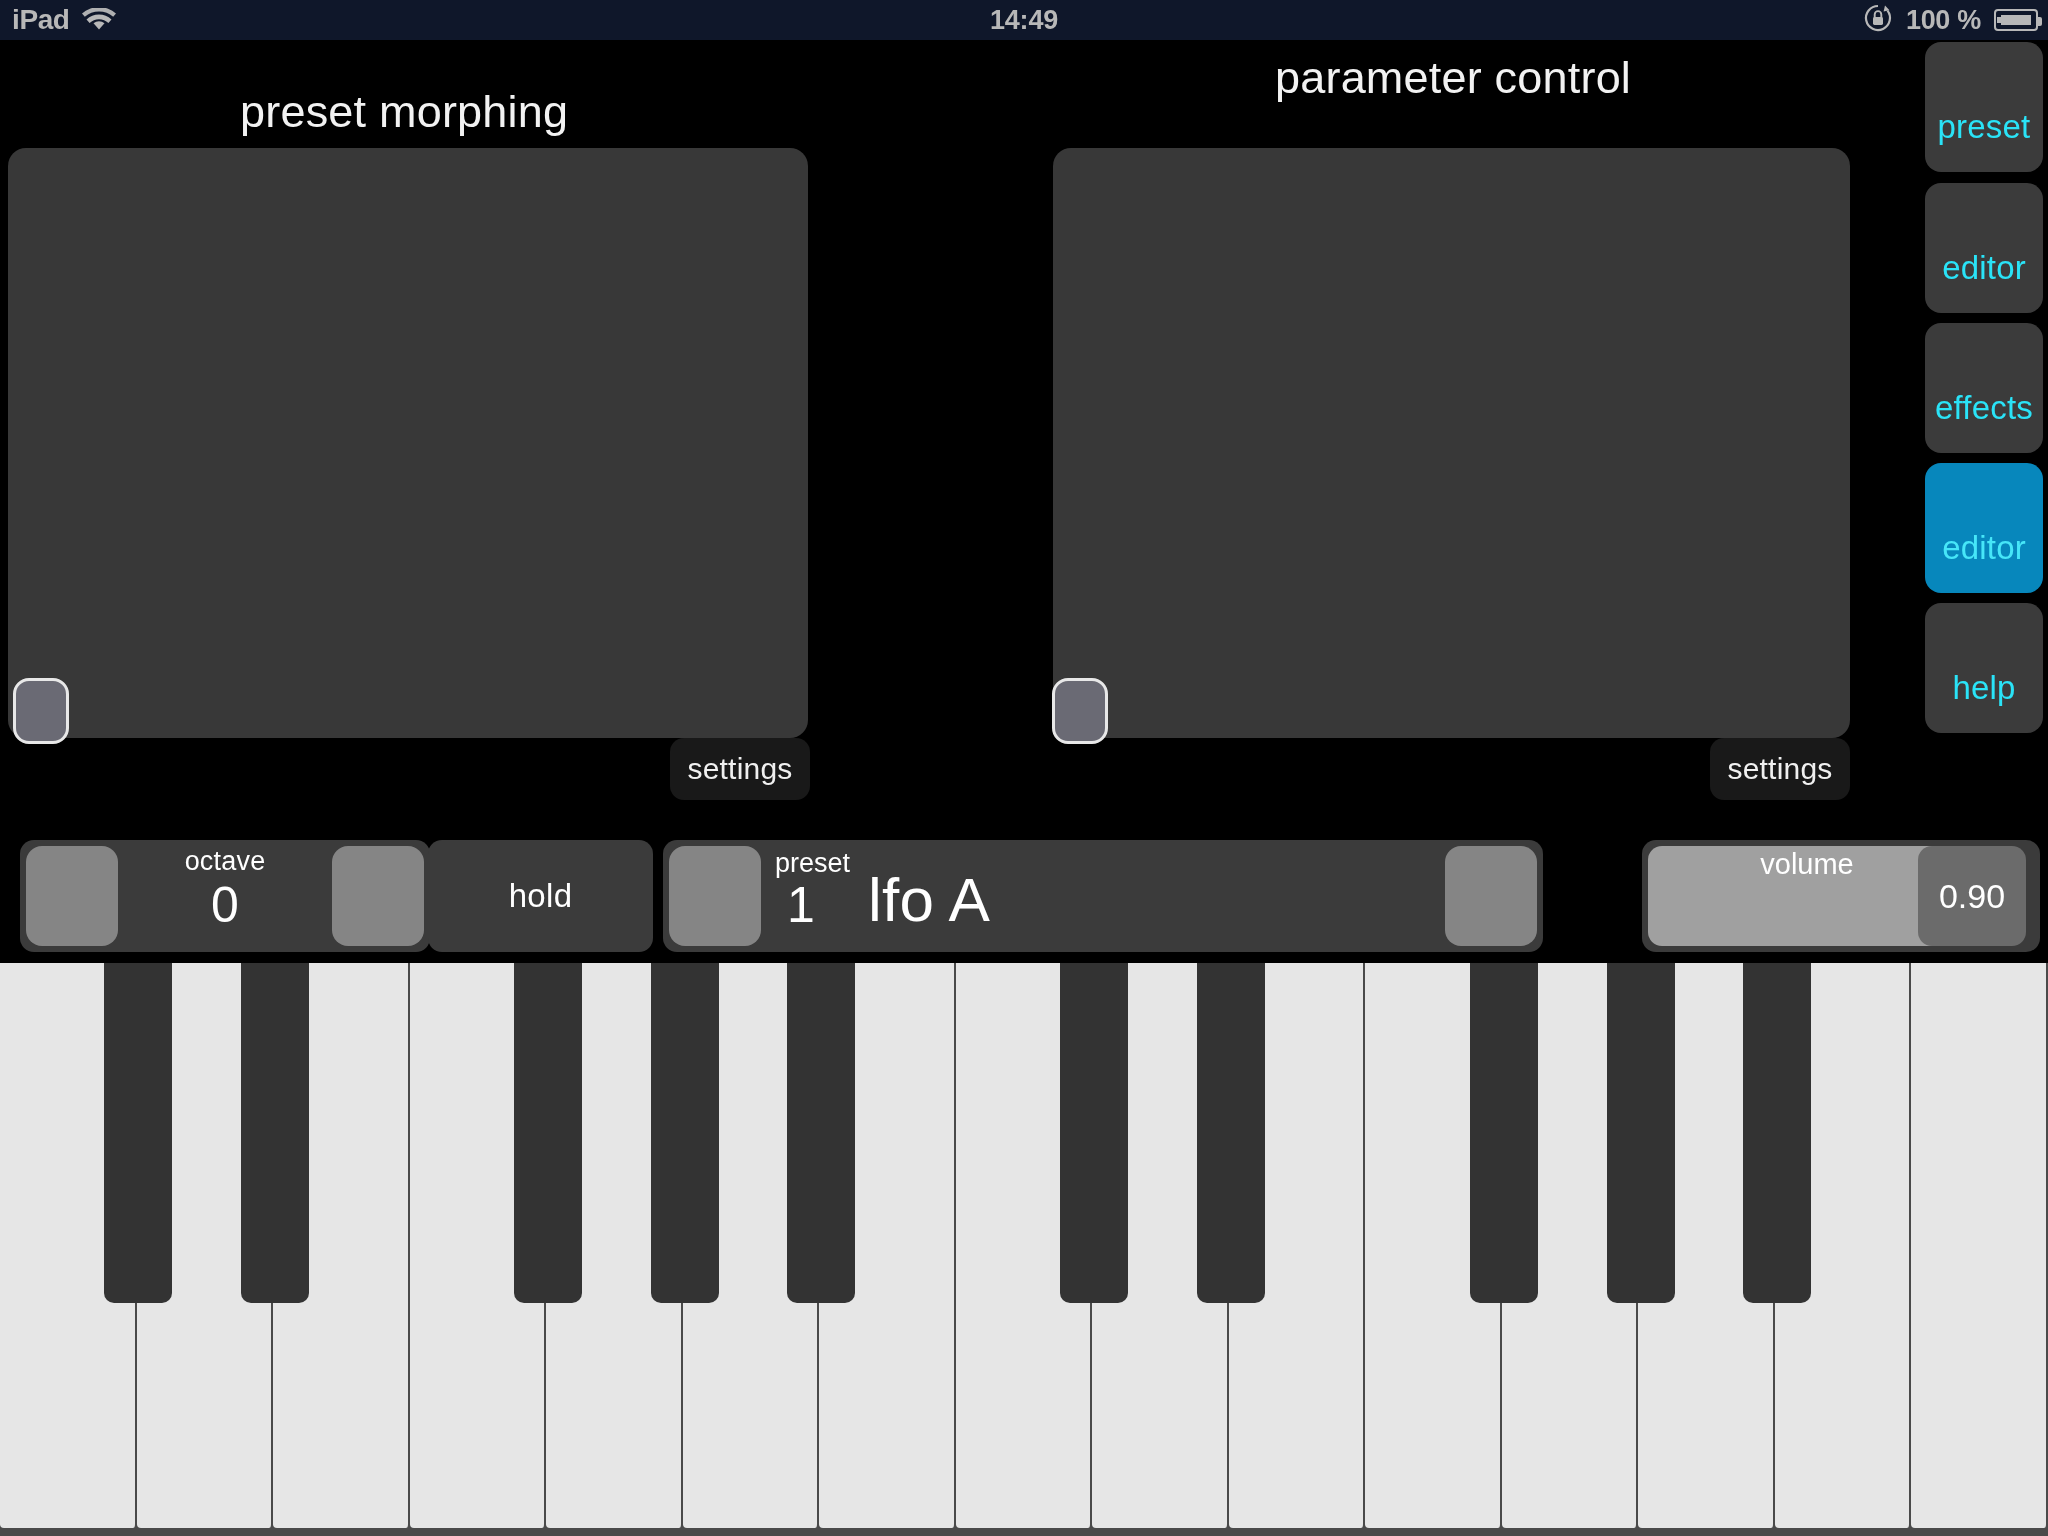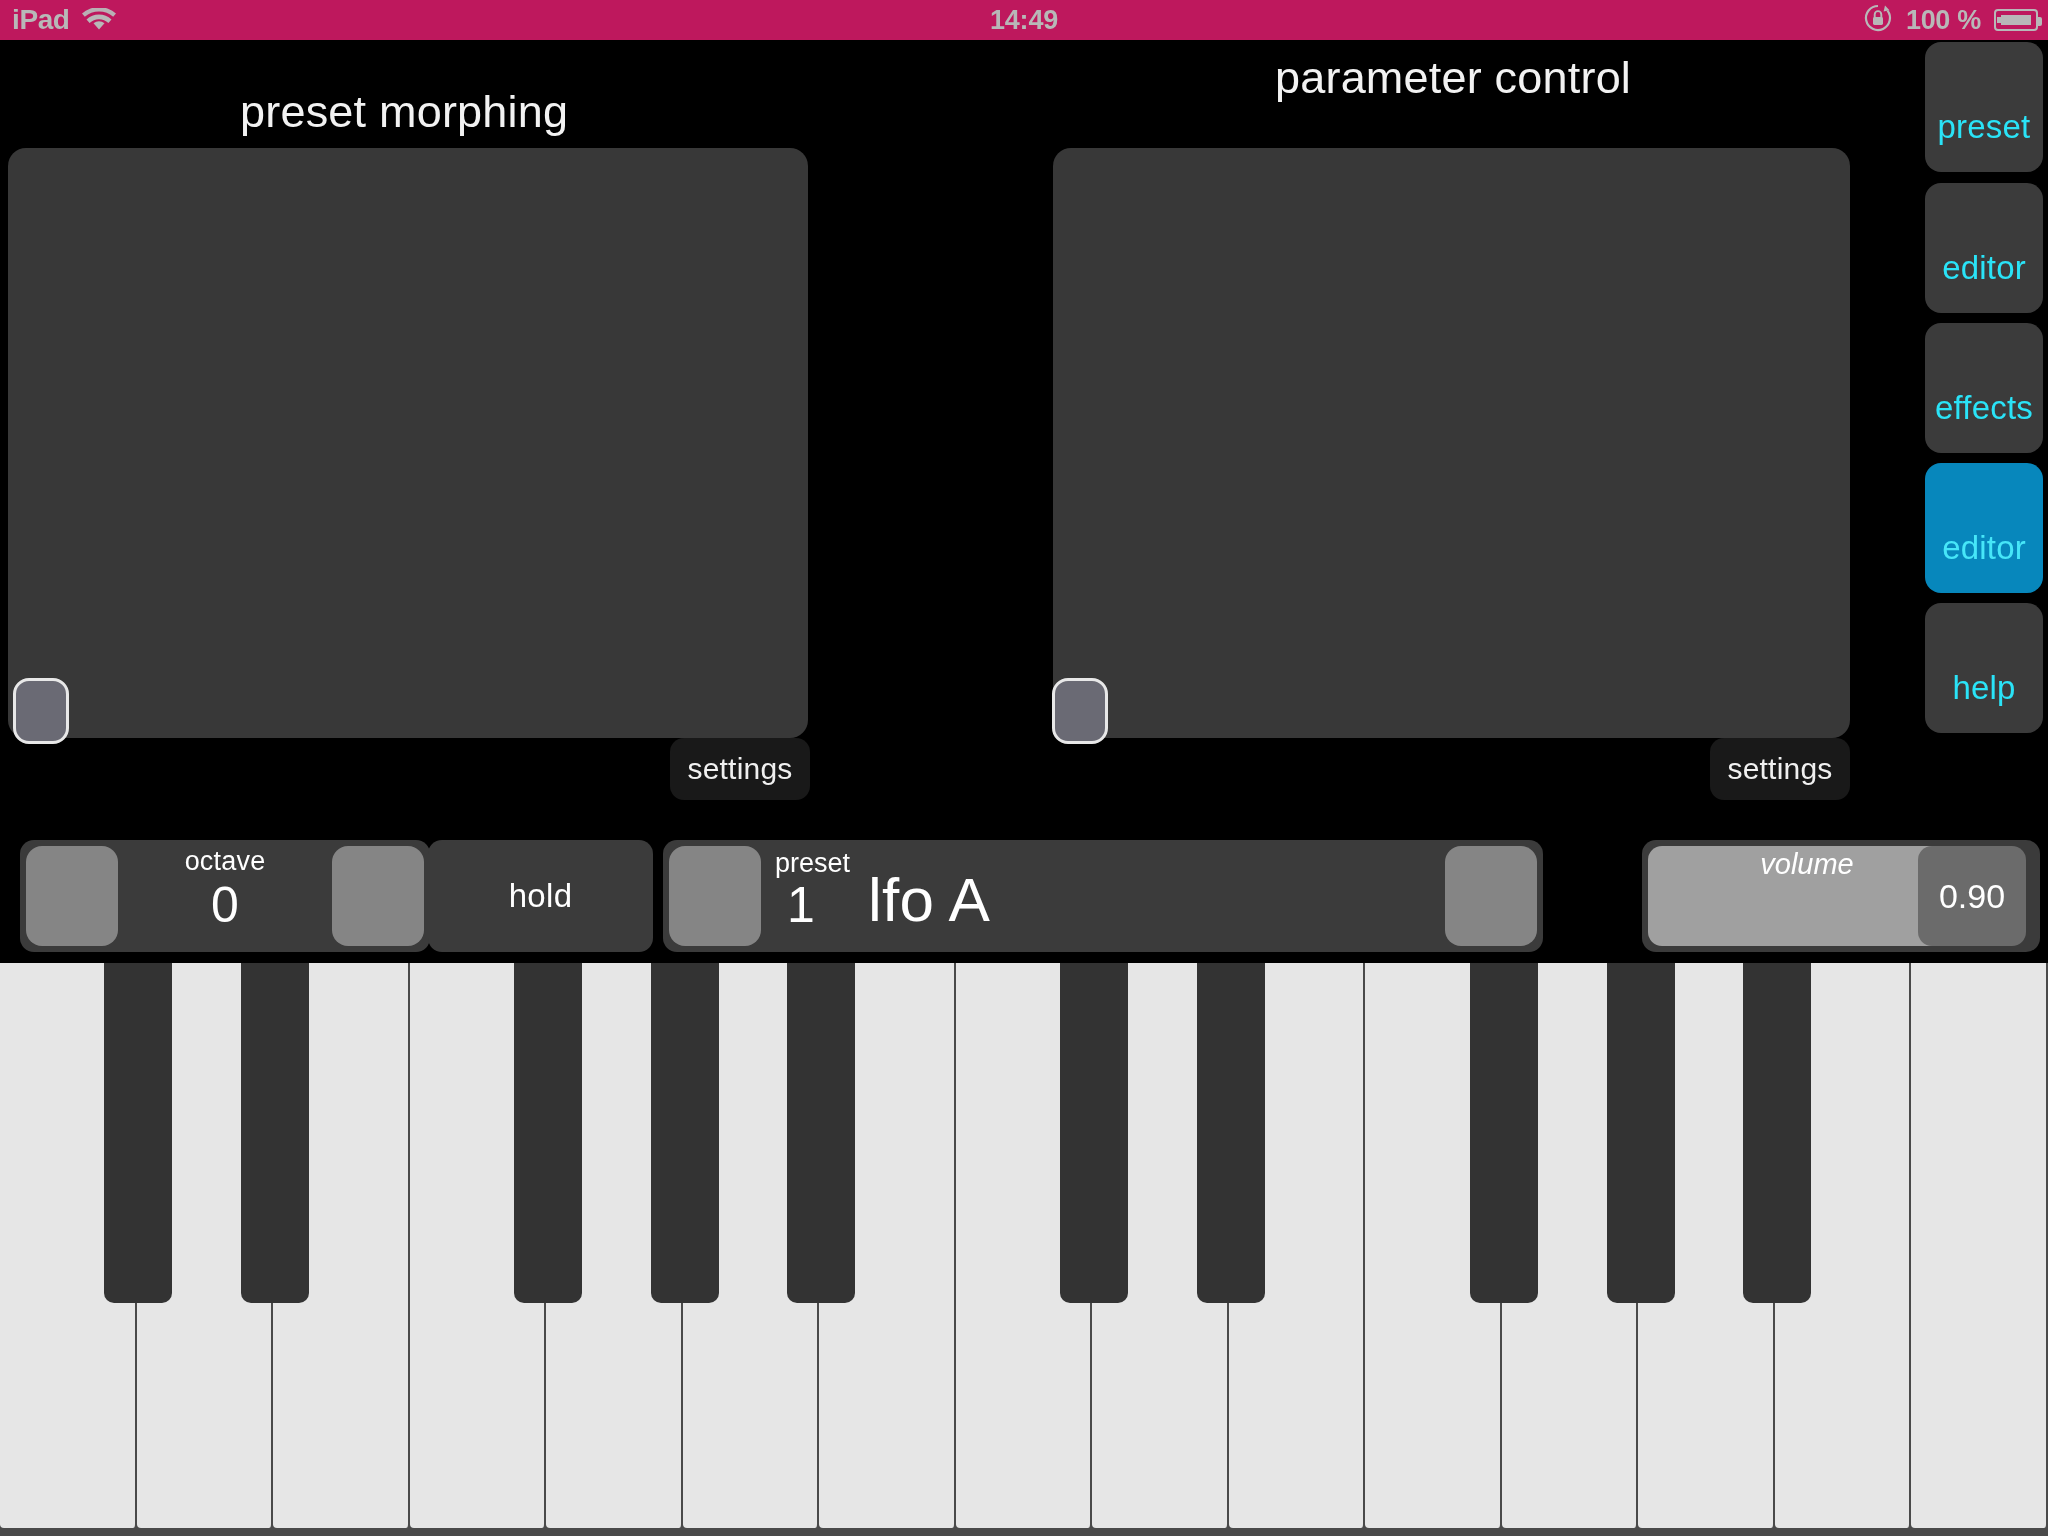--- a/index.html
+++ b/index.html
@@ -19,21 +19,21 @@
     width: 2048px;
     height: 1536px;
     background: #000000;
   }
 
   
   .statusbar {
     position: absolute;
     left: 0; top: 0;
     width: 2048px; height: 40px;
-    background: #be185d;
+    background: #0f172a;
   }
   .sb-left {
     position: absolute;
     left: 12px; top: 0;
     height: 40px;
     display: flex;
     align-items: center;
     gap: 12px;
   }
   .sb-carrier {
@@ -285,21 +285,20 @@
   }
   #vol-label {
     position: absolute;
     left: 0; top: 8px;
     width: 330px;
     text-align: center;
     color: #ffffff;
     font-size: 29px;
     font-weight: 300;
     z-index: 3;
-    font-style: italic;
   }
 
   
   .keyboard {
     position: absolute;
     left: 0; top: 963px;
     width: 2048px; height: 573px;
     background: #4a4a4a;
     overflow: hidden;
   }

